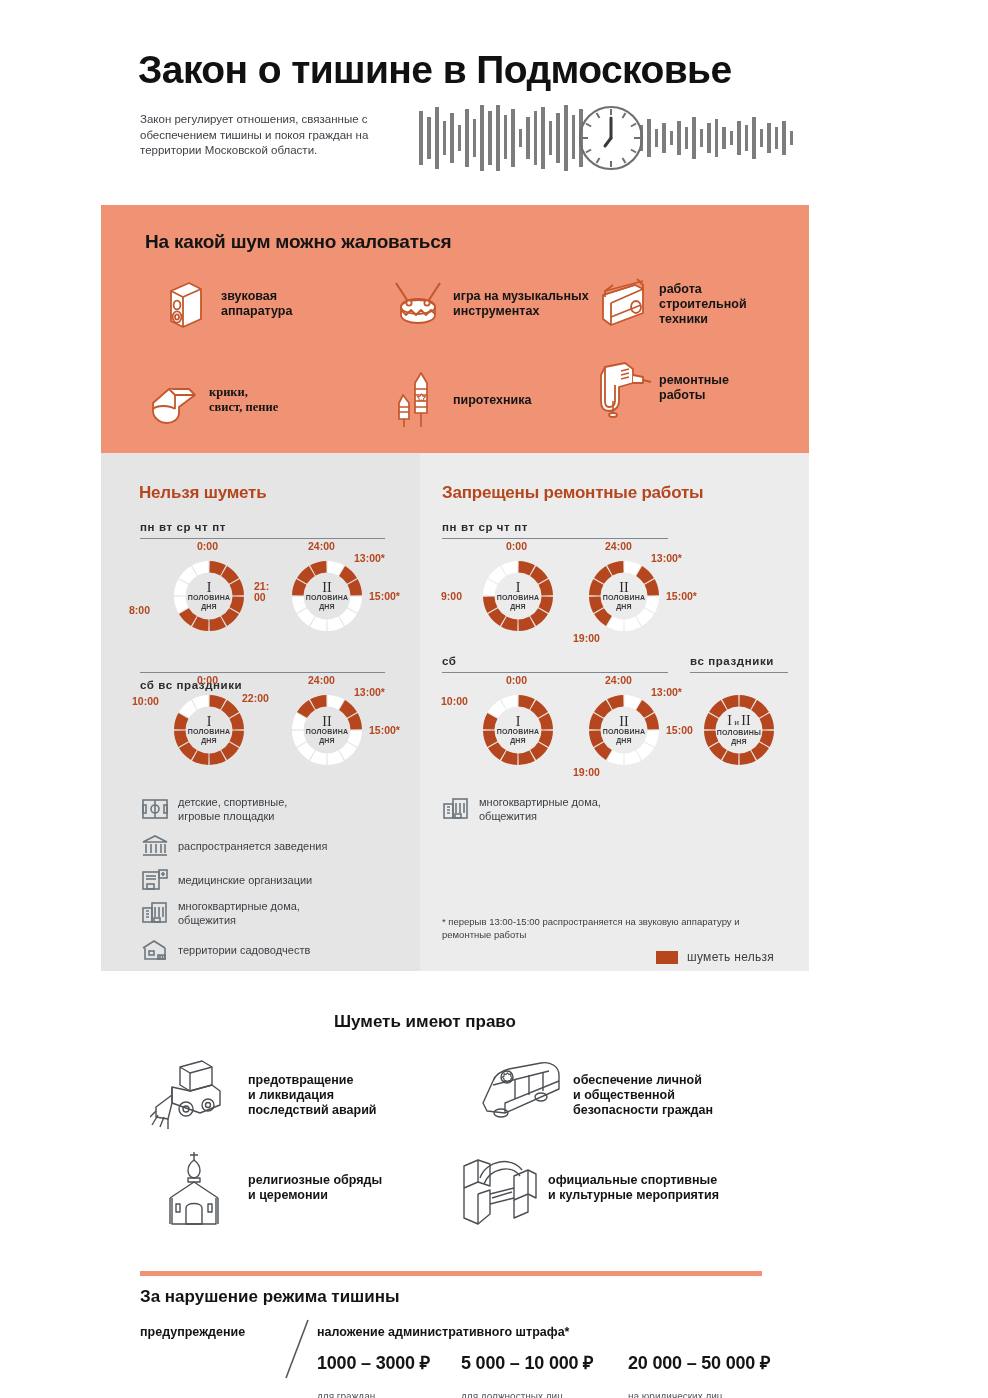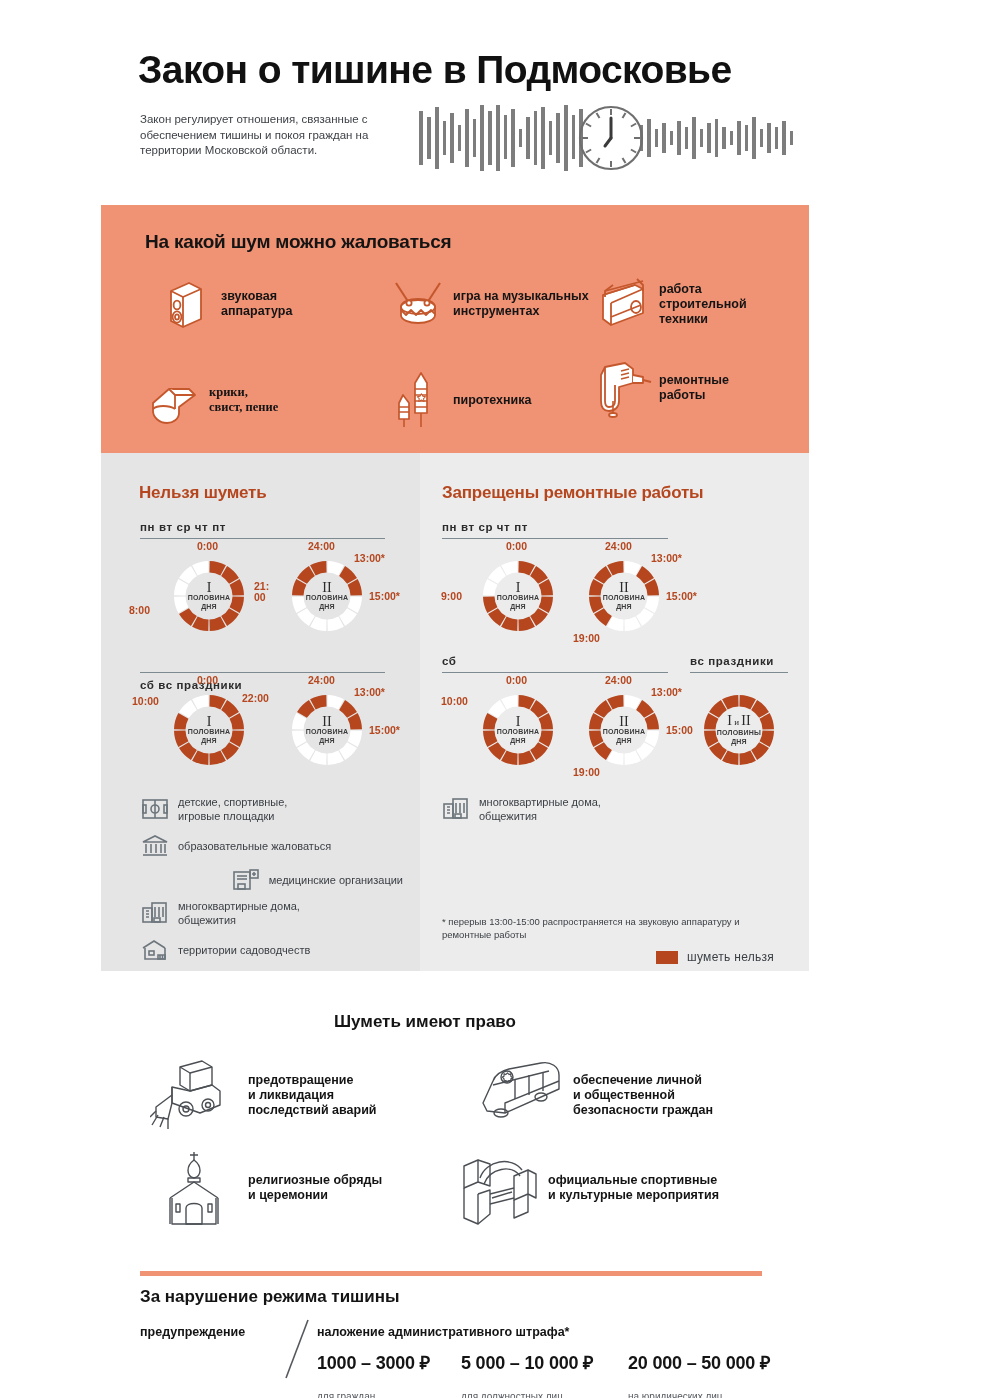--- a/index.html
+++ b/index.html
@@ -424,24 +424,24 @@
           <path d="M2 9 L14 3 L26 9 Z"></path>
               <line x1="2" y1="22" x2="26" y2="22"></line>
           <line x1="5" y1="11" x2="5" y2="20"></line>
               <line x1="10" y1="11" x2="10" y2="20"></line>
           <line x1="15" y1="11" x2="15" y2="20"></line>
               <line x1="20" y1="11" x2="20" y2="20"></line>
               <line x1="24" y1="11" x2="24" y2="20"></line>
         </g>
           </svg>
       </span>
-      <span class="ilist-lbl">образовательные жаловаться</span>
-    </div>
-
-    <div class="ilist-item" style="left:40px;top:414px;width:262px;justify-content:flex-end;">
+      <span class="ilist-lbl">распространяется заведения</span>
+    </div>
+
+    <div class="ilist-item" style="left:40px;top:414px;width:262px;">
       <span class="ilist-ico">
         <svg viewBox="0 0 28 26" width="28" height="26">
             <g fill="none" stroke="#6d767d" stroke-width="1.6">
           <rect x="2" y="5" width="16" height="17"></rect>
               <rect x="18" y="3" width="8" height="8"></rect>
           <path d="M22 5 v4 M20 7 h4"></path>
           <line x1="5" y1="9" x2="15" y2="9"></line>
               <line x1="5" y1="12" x2="15" y2="12"></line>
           <rect x="6" y="17" width="7" height="5"></rect>
         </g>

